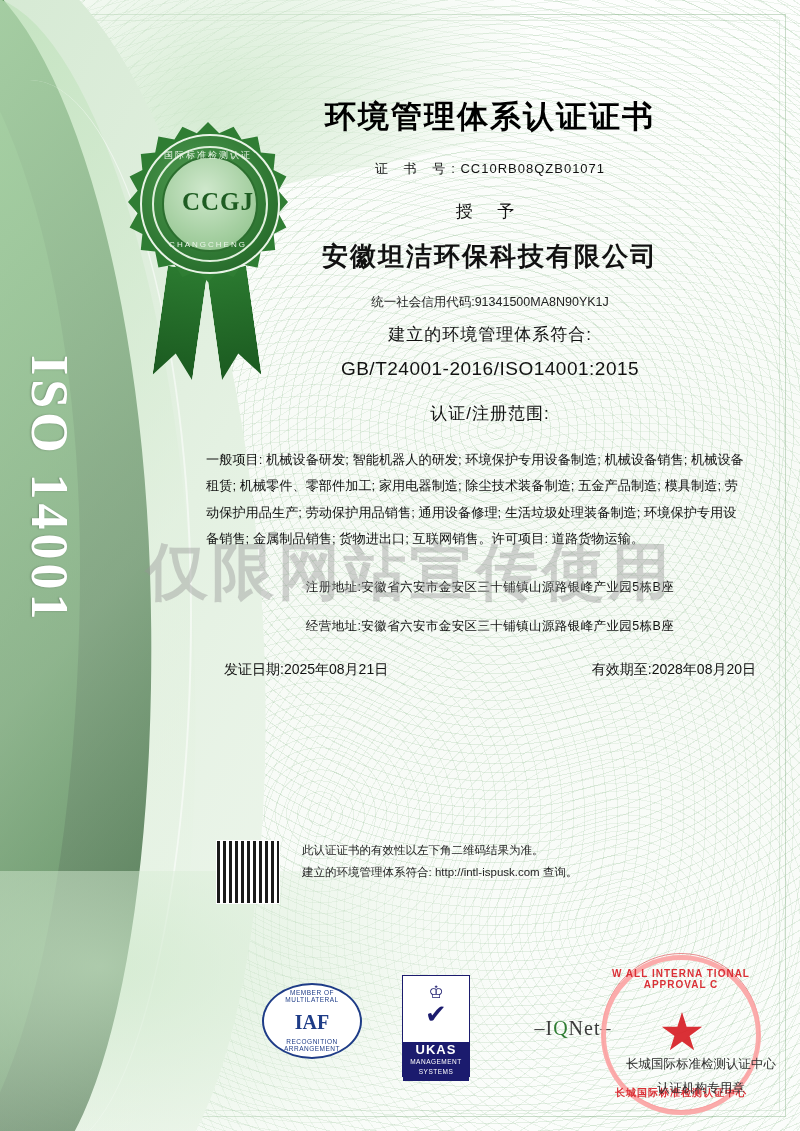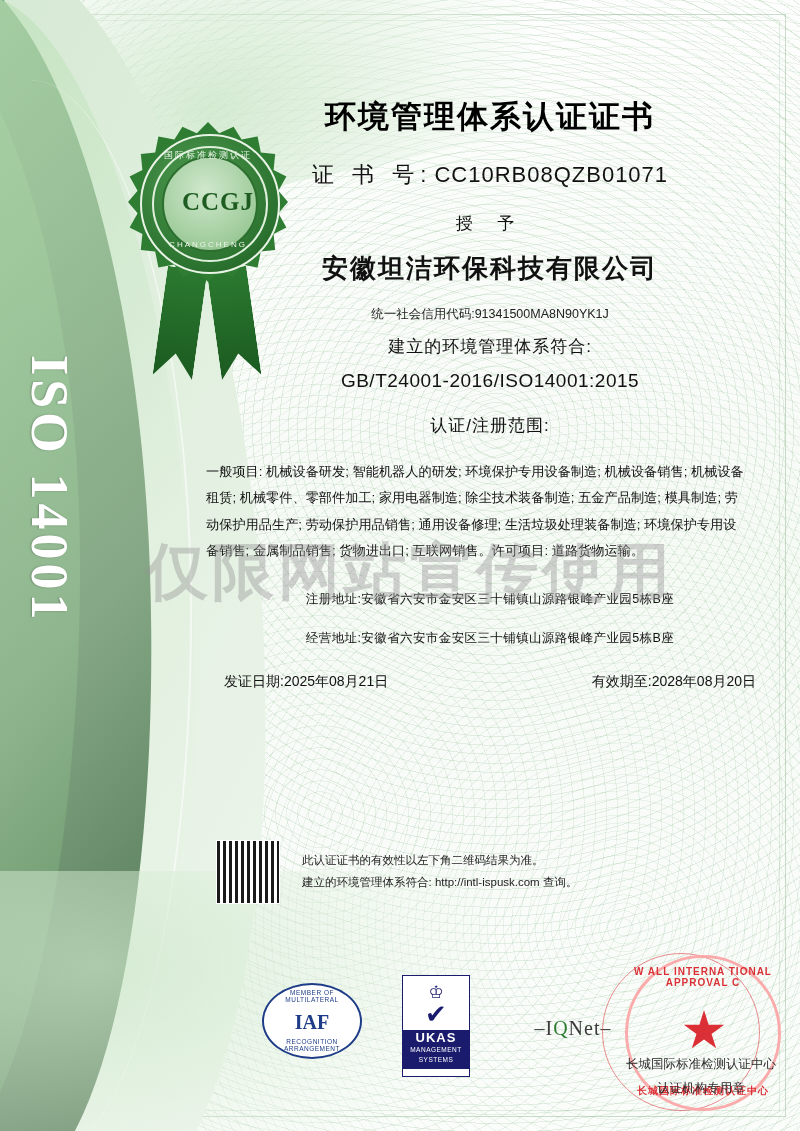--- a/index.html
+++ b/index.html
@@ -237,21 +237,21 @@
   }
   .cert-title {
     font-size: 31px;
     font-weight: bold;
     letter-spacing: 2px;
     color: #000;
     font-family: "Liberation Sans", sans-serif;
   }
   .cert-no {
     margin-top: 22px;
-    font-size: 22px;
+    font-size: 13px;
     letter-spacing: 1px;
   }
   .cert-no .lbl { letter-spacing: 6px; }
   .award-to {
     margin-top: 22px;
     font-size: 17px;
     letter-spacing: 10px;
   }
   .company {
     margin-top: 16px;
@@ -306,21 +306,21 @@
     font-size: 14px;
   }
 
   
   .qr-row {
     position: absolute;
     left: 216px;
     top: 840px;
     width: 560px;
     display: flex;
-    align-items: center;
+    align-items: flex-start;
   }
   .qr {
     width: 62px;
     height: 62px;
     background-color: #fff;
     background-image:
       repeating-linear-gradient(90deg, #1a1a1a 0 3px, #ffffff 3px 6px),
       repeating-linear-gradient(0deg, rgba(255,255,255,0.0) 0 3px, rgba(255,255,255,0.85) 3px 6px);
     border: 1px solid #fff;
   }
@@ -394,21 +394,21 @@
     color: #1b1b6e;
     line-height: 0.9;
   }
   .ukas .name {
     background: #1b1b6e;
     color: #fff;
     text-align: center;
     font-size: 13px;
     font-weight: bold;
     letter-spacing: 1px;
-    margin-top: 4px;
+    margin-top: 16px;
   }
   .ukas .sub {
     background: #1b1b6e;
     color: #fff;
     text-align: center;
     font-size: 6.5px;
     letter-spacing: 0.5px;
     line-height: 1.5;
     padding-bottom: 4px;
   }
@@ -421,26 +421,26 @@
     font-family: "Liberation Serif", serif;
     font-size: 20px;
     color: #3b3b3b;
     letter-spacing: 1px;
   }
   .iqnet .q { color: #2f7d33; }
 
   
   .stamp {
     position: absolute;
-    left: 375px;
+    left: 351px;
     top: -20px;
     width: 150px;
     height: 150px;
     border-radius: 50%;
-    border: 3px solid #fca5a5;
+    border: 5px solid #fca5a5;
     color: #d81f26;
     opacity: 0.92;
   }
   .stamp .star {
     position: absolute;
     left: 55px; top: 52px;
     width: 42px; height: 42px;
     background: #d81f26;
     clip-path: polygon(50% 0%, 61% 35%, 98% 35%, 68% 57%, 79% 91%, 50% 70%, 21% 91%, 32% 57%, 2% 35%, 39% 35%);
   }

